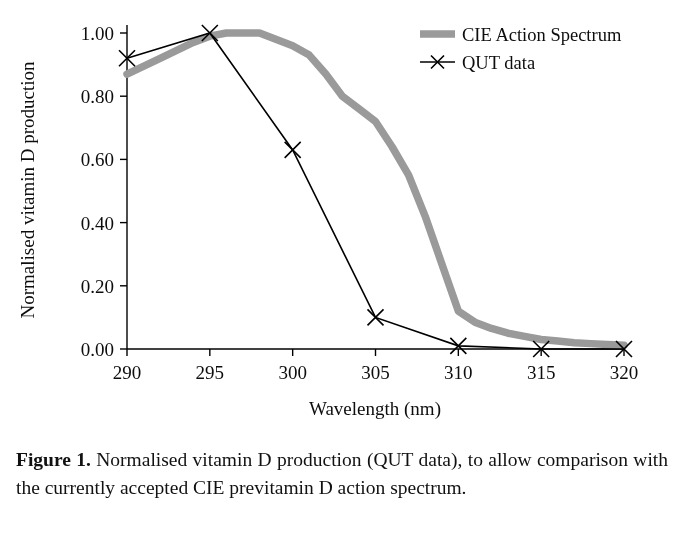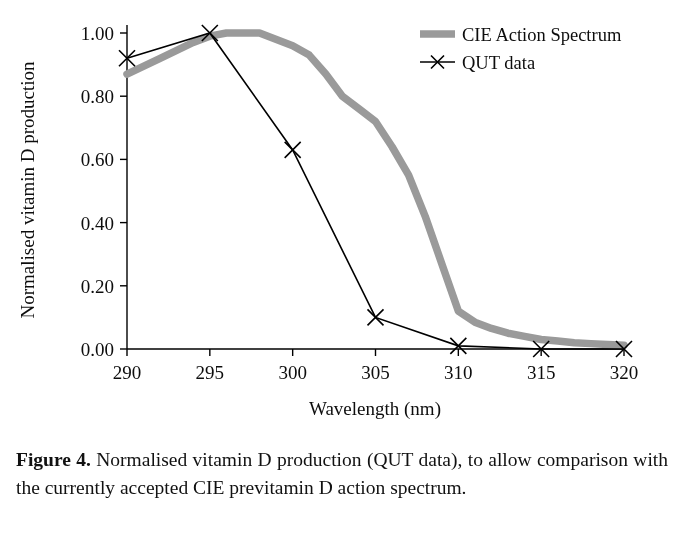--- a/index.html
+++ b/index.html
@@ -122,16 +122,16 @@
           <line x1="420" y1="62" x2="455" y2="62" stroke="#000000" stroke-width="1.6"></line>
           <path d="M431,55.5 L444,68.5 M444,55.5 L431,68.5" stroke="#000000" stroke-width="1.6" fill="none"></path>
           <text class="legend-label" x="462" y="69" text-anchor="start">QUT data</text>
         </g>
       </g>
 
     </svg>
   </div>
 
   <div id="caption">
-    <span class="cap-head">Figure 4.</span><span class="cap-body"> Normalised vitamin D production (QUT data), to allow comparison with the currently accepted CIE previtamin D action spectrum.</span>
+    <span class="cap-head">Figure 1.</span><span class="cap-body"> Normalised vitamin D production (QUT data), to allow comparison with the currently accepted CIE previtamin D action spectrum.</span>
   </div>
 
 </div>
 
 </body></html>

